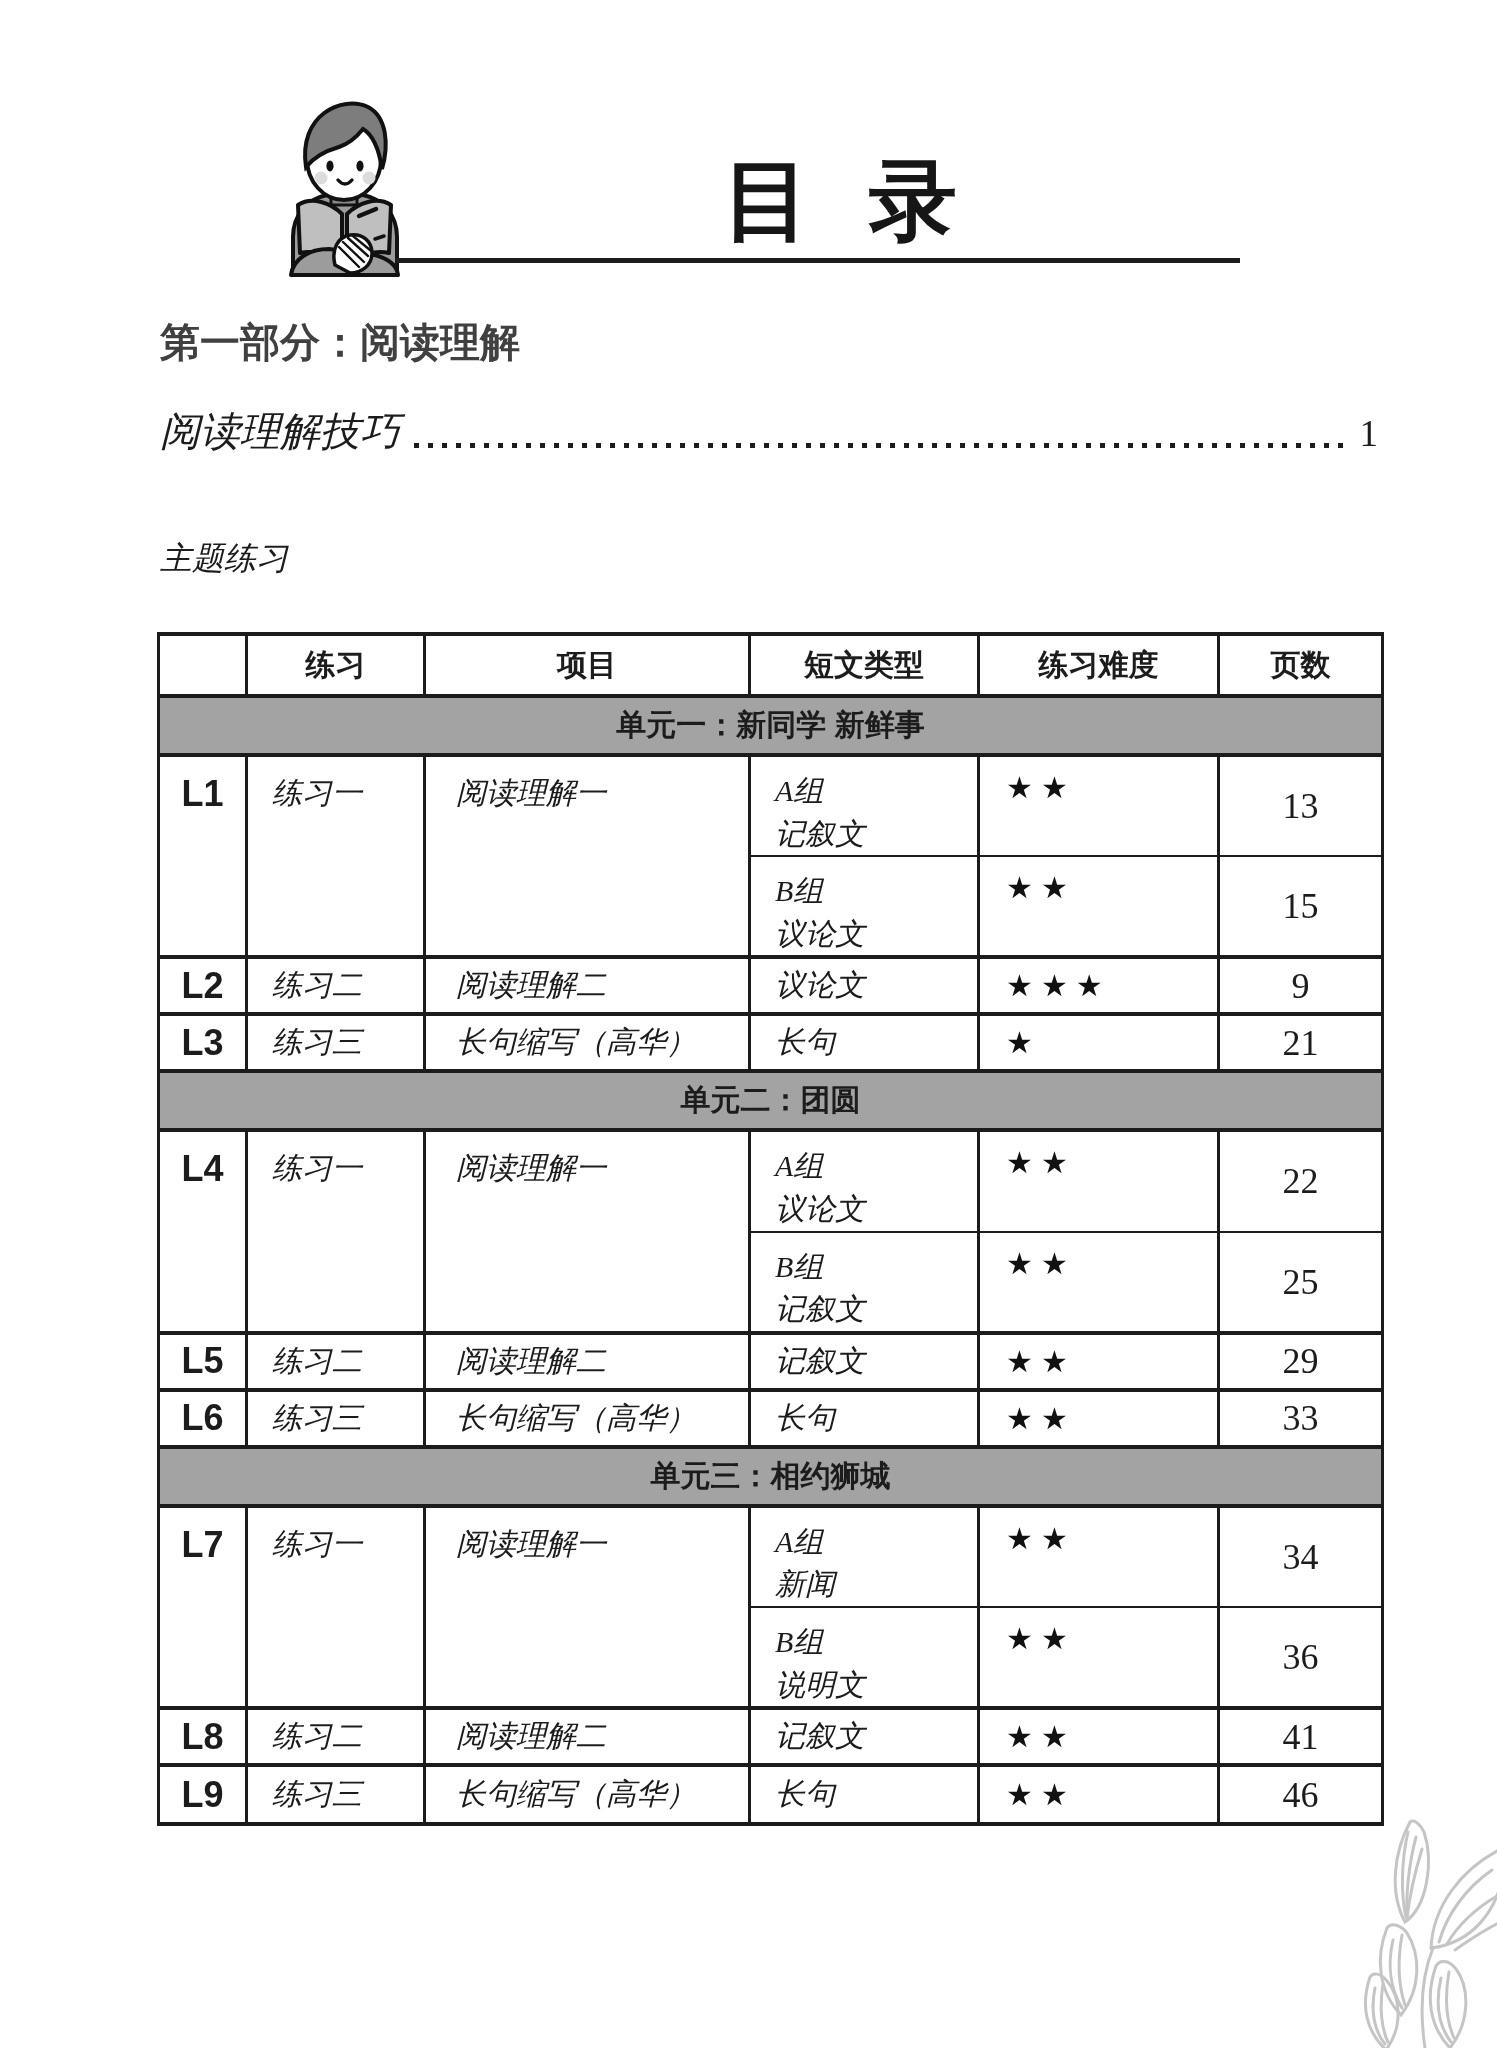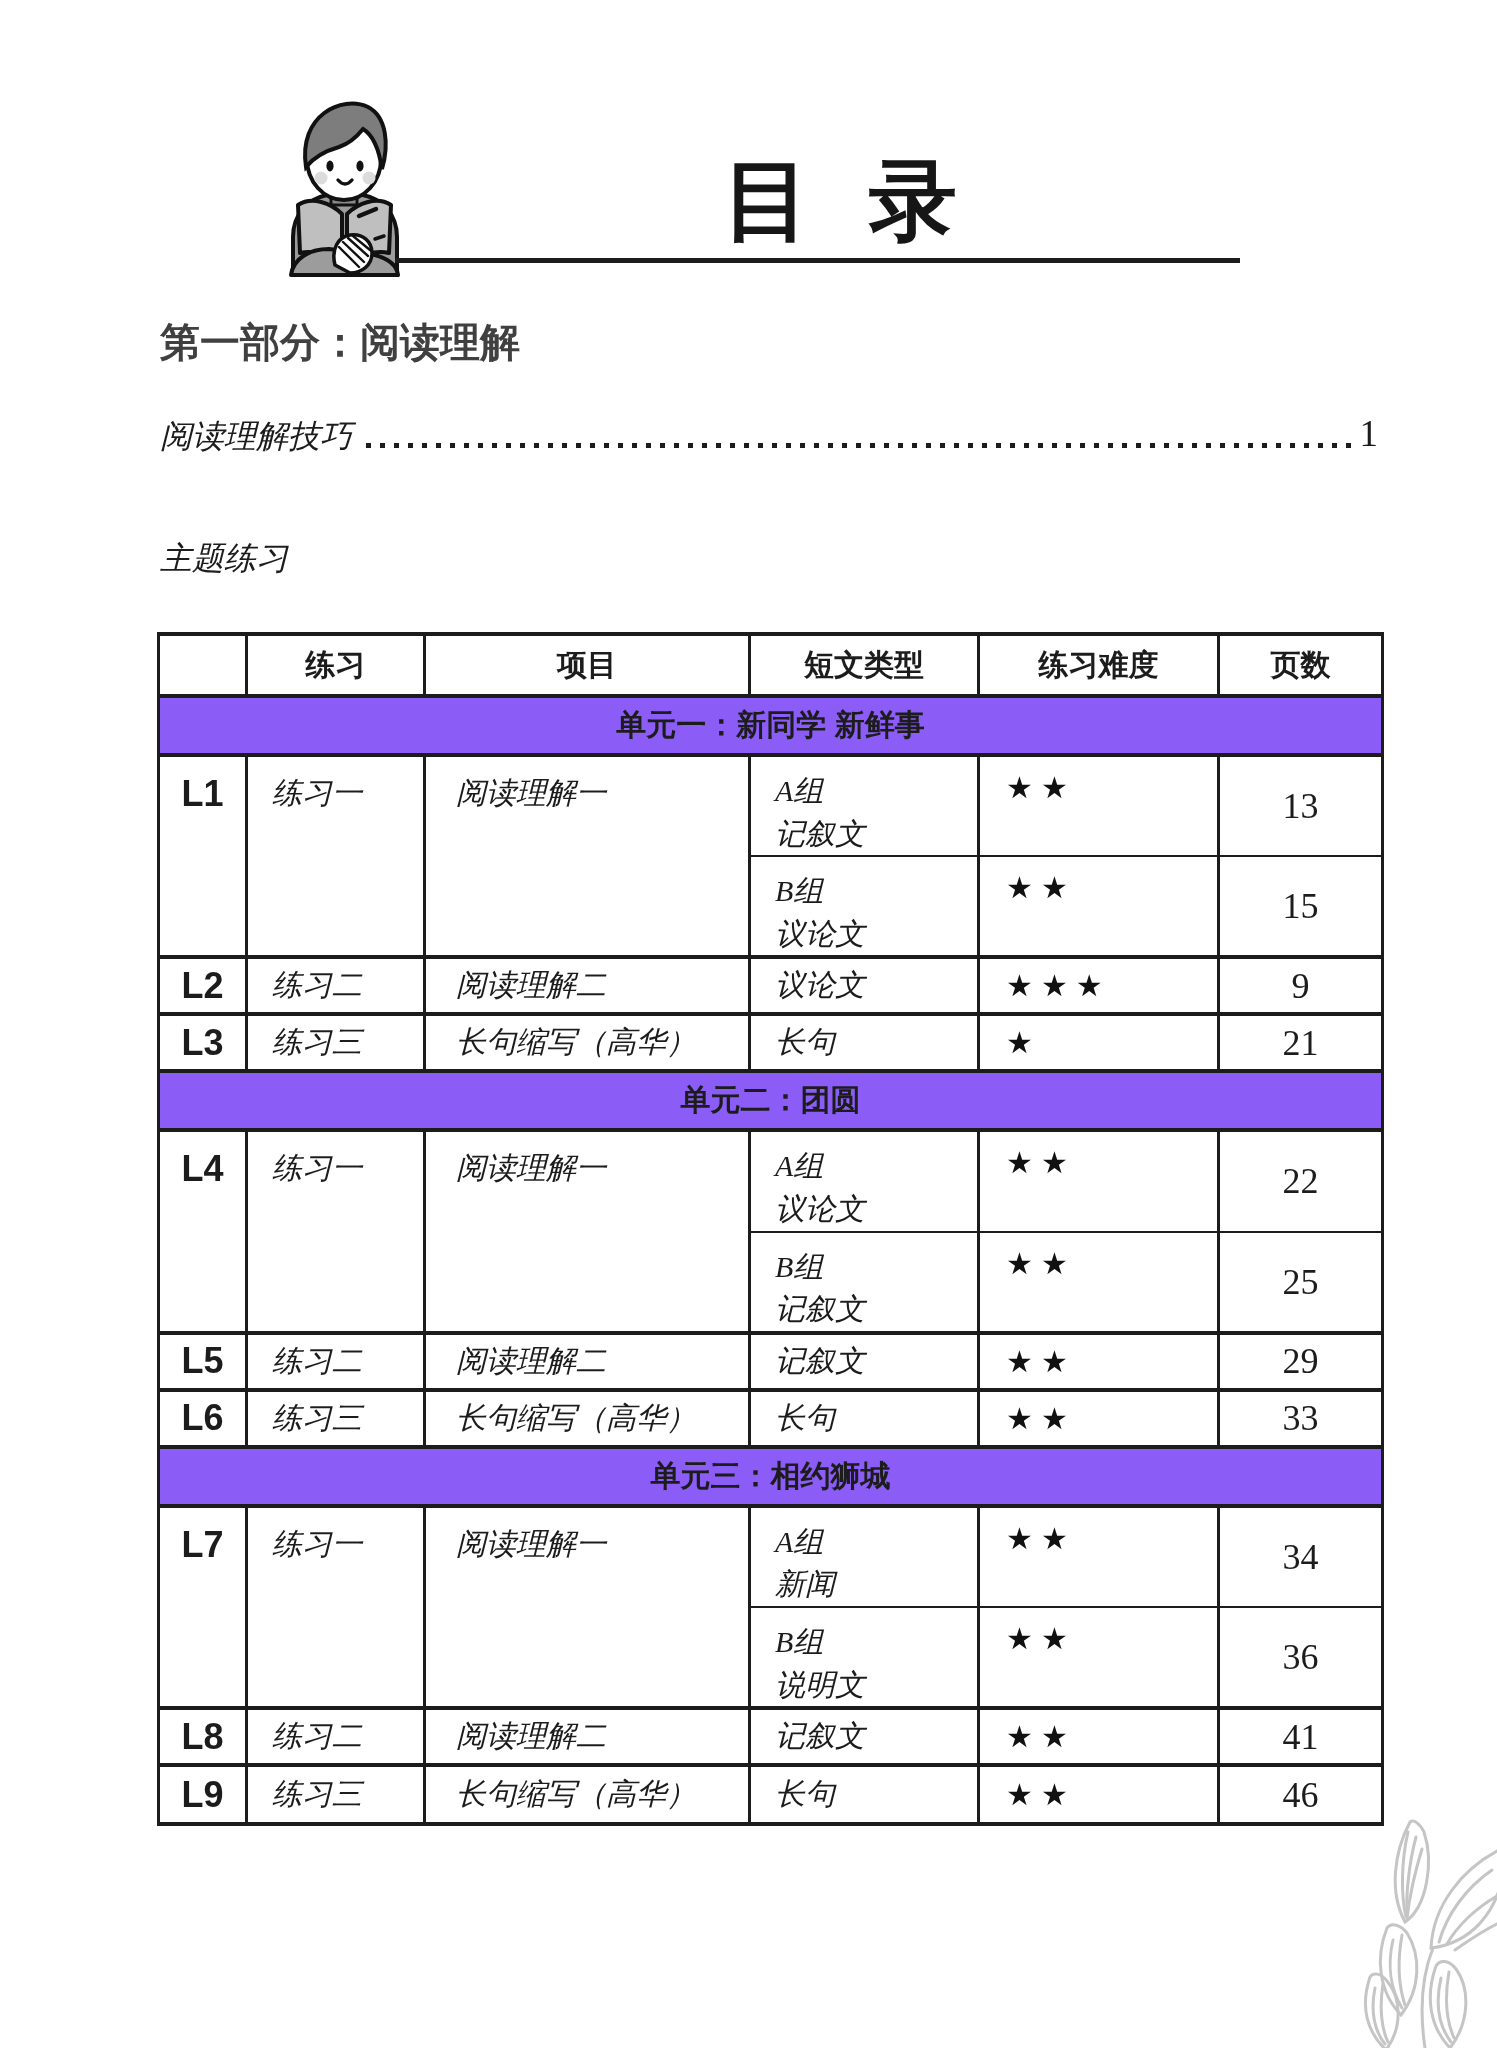--- a/index.html
+++ b/index.html
@@ -22,21 +22,21 @@
   
   .part {
     position:absolute; left:160px; top:320px; margin:0;
     font-family:"Liberation Sans", sans-serif; font-weight:bold; font-size:40px; line-height:1.1; color:#404040;
   }
   .kai { font-family:"Liberation Serif", serif; font-style:italic; }
   .toc-entry {
     position:absolute; left:160px; top:408px; width:1218px;
     display:flex; align-items:flex-end;
   }
-  .toc-entry .label { font-size:32px; line-height:1.15; white-space:nowrap; }
+  .toc-entry .label { font-size:40px; line-height:1.15; white-space:nowrap; }
   .toc-entry .dots {
     flex:1 1 auto; height:40px; margin:0 8px 7px 14px;
     background-image:repeating-linear-gradient(to right,#1c1c1c 0 5px,transparent 5px 14px);
     background-size:100% 5px; background-repeat:no-repeat; background-position:left bottom;
   }
   .toc-entry .pg { font-family:"Liberation Serif", serif; font-size:37px; line-height:1.1; }
   .subhead { position:absolute; left:160px; top:540px; margin:0; font-size:32px; font-weight:normal; line-height:1.15; }
 
   
   table.toc-table {
@@ -46,21 +46,21 @@
   }
   .toc-table th, .toc-table td {
     border:solid #1c1c1c; border-width:4px 3px; padding:0;
     vertical-align:middle; overflow:hidden;
   }
   .toc-table thead th {
     height:58px; font-family:"Liberation Sans", sans-serif; font-weight:bold;
     font-size:30px; text-align:center; background:#fff;
   }
   tr.band td {
-    height:55px; background:#8b5cf6; text-align:center;
+    height:55px; background:#a3a3a3; text-align:center;
     font-family:"Liberation Sans", sans-serif; font-weight:bold; font-size:30px;
   }
   tr.single { height:57px; }
   tr.last   { height:59px; }
   tr.sub    { height:87px; }
 
   td.lid {
     font-family:"Liberation Sans", sans-serif; font-weight:bold; font-size:36px;
     text-align:center;
   }

